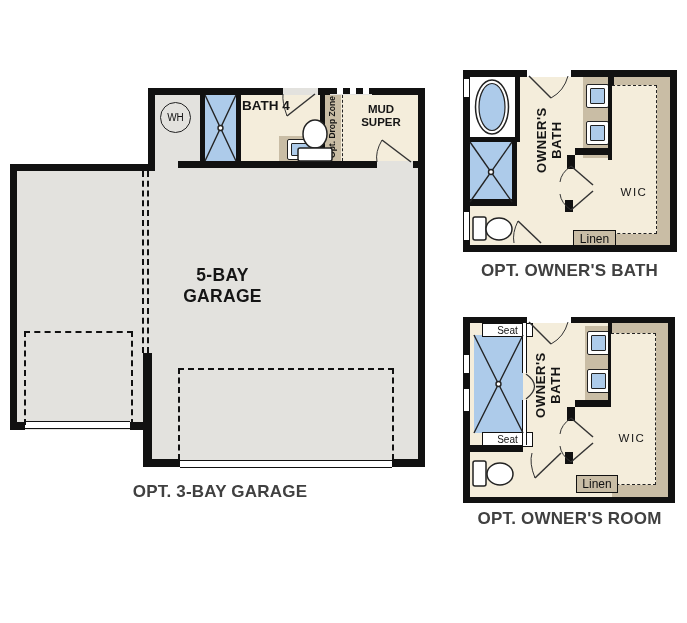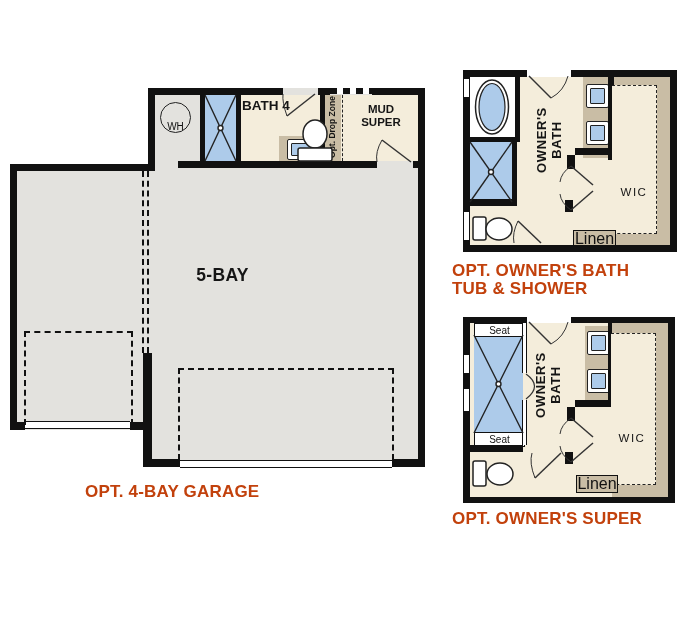--- a/index.html
+++ b/index.html
@@ -11,25 +11,25 @@
   .floor-room{position:absolute;background:var(--room-floor,#f4eddb);}
   .tan{position:absolute;background:var(--cabinet-tan,#c9bda5);}
   .blue{position:absolute;background:var(--fixture-blue,#adcbea);}
   .whitebox{position:absolute;background:#fff;}
   .doorline{position:absolute;background:#fff;border-top:1.5px solid var(--wall,#111);border-bottom:1.5px solid var(--wall,#111);}
   .dashV{position:absolute;width:0;border-left:2px dashed var(--wall,#111);}
   .bayrect{position:absolute;border-top:2px dashed var(--wall,#111);border-left:2px dashed var(--wall,#111);border-right:2px dashed var(--wall,#111);}
   .windowgap{position:absolute;background:#fff;border-left:1px solid var(--wall,#111);border-right:1px solid var(--wall,#111);}
   .lbl{position:absolute;font-weight:bold;color:#151515;text-align:center;}
   .lbl-n{position:absolute;font-weight:normal;color:#151515;text-align:center;}
-  .caption{position:absolute;font-weight:bold;color:#c2410c;font-size:17px;line-height:18px;letter-spacing:0.2px;}
+  .caption{position:absolute;font-weight:bold;color:#404040;text-align:center;font-size:17px;line-height:18px;letter-spacing:0.2px;}
   .sink{position:absolute;background:#fff;border:1.5px solid #222;border-radius:2px;}
   .sink>div{position:absolute;left:3px;right:3px;top:3px;bottom:3px;background:var(--fixture-blue,#adcbea);border:1px solid #222;border-radius:1px;}
-  .seat{position:absolute;background:#fff;border:1.5px solid #111;display:flex;align-items:center;justify-content:center;font-size:10px;color:#111;}
-  .linen{position:absolute;background:var(--cabinet-tan,#c9bda5);border:1.5px solid #111;display:flex;align-items:center;justify-content:center;font-size:16px;color:#111;}
+  .seat{position:absolute;background:#fff;border:1.5px solid #111;display:flex;align-items:center;justify-content:center;font-size:10px;color:#111;margin-left:8px;}
+  .linen{position:absolute;background:var(--cabinet-tan,#c9bda5);border:1.5px solid #111;display:flex;align-items:center;justify-content:center;font-size:12px;color:#111;}
   .wic-inner{position:absolute;background:var(--room-floor,#f4eddb);border-top:1.5px dashed #222;border-right:1.5px dashed #222;border-bottom:1.5px dashed #222;}
   .wh{position:absolute;border:1.5px solid #222;border-radius:50%;background:var(--garage-floor,#e3e2de);display:flex;align-items:center;justify-content:center;font-size:10px;color:#111;}
   .vtext{position:absolute;transform:rotate(-90deg);white-space:nowrap;text-align:center;}
   svg.overlay{position:absolute;left:0;top:0;pointer-events:none;}
   .dashwall{position:absolute;background:repeating-linear-gradient(90deg,var(--wall,#111) 0 7px,#fff 7px 13px);}
 </style>
 </head>
 <body>
 
 <div id="stage">
@@ -69,34 +69,35 @@
     <div class="wall" style="left:418px;top:88px;width:7px;height:379px;"></div>
     <div class="wall" style="left:178px;top:161px;width:199px;height:7px;"></div>
     <div class="wall" style="left:413px;top:161px;width:12px;height:7px;"></div>
     <div class="wall" style="left:320px;top:95px;width:5px;height:66px;"></div>
 
     <div class="dashV" style="left:142px;top:171px;height:182px;"></div>
     <div class="dashV" style="left:147px;top:171px;height:182px;"></div>
     <div class="bayrect" style="left:24px;top:331px;width:105px;height:92px;"></div>
     <div class="bayrect" style="left:178px;top:368px;width:212px;height:90px;"></div>
 
-    <div class="wh" style="left:160px;top:102px;width:29px;height:29px;align-items:flex-end;">
+    <div class="wh" style="left:160px;top:102px;width:29px;height:29px;">
       <span>WH</span>
     </div>
 
     <div class="lbl" style="left:238px;top:98px;width:56px;font-size:13.5px;">BATH 4</div>
     <div class="lbl" style="left:345px;top:103px;width:72px;font-size:11.5px;line-height:13px;">
       <div>MUD</div>
       <div>SUPER</div>
     </div>
     <div class="lbl vtext" style="left:297px;top:122px;width:70px;font-size:8.5px;">Opt. Drop Zone</div>
     <div class="lbl" style="left:150px;top:265px;width:145px;font-size:17.5px;line-height:21px;letter-spacing:0.3px;">
       <div>5-BAY</div>
-    </div>
-    <div class="caption" style="left:85px;top:483px;width:270px;">OPT. 4-BAY GARAGE</div>
+      <div>GARAGE</div>
+    </div>
+    <div class="caption" style="left:85px;top:483px;width:270px;">OPT. 3-BAY GARAGE</div>
   </div>
 
   <div>
     <div class="floor-room" style="left:470px;top:77px;width:200px;height:168px;"></div>
 
     <div class="whitebox" style="left:470px;top:77px;width:45px;height:60px;"></div>
     <div class="wall" style="left:515px;top:77px;width:5px;height:65px;"></div>
     <div class="wall" style="left:463px;top:137px;width:57px;height:5px;"></div>
 
     <div class="blue" style="left:470px;top:142px;width:42px;height:57px;"></div>
@@ -129,21 +130,20 @@
     <div class="wall" style="left:670px;top:70px;width:7px;height:182px;"></div>
     <div class="wall" style="left:463px;top:245px;width:214px;height:7px;"></div>
 
     <div class="lbl vtext" style="left:504px;top:125px;width:90px;height:30px;font-size:13px;line-height:15px;letter-spacing:0.6px;">
       <div>OWNER'S</div>
       <div>BATH</div>
     </div>
     <div class="lbl-n" style="left:618px;top:186px;width:32px;font-size:11.5px;letter-spacing:1.5px;">WIC</div>
     <div class="caption" style="left:452px;top:262px;width:235px;">
       <div>OPT. OWNER'S BATH</div>
-      <div>TUB &amp; SHOWER</div>
     </div>
   </div>
 
   <div>
     <div class="floor-room" style="left:470px;top:323px;width:198px;height:174px;"></div>
 
     <div class="blue" style="left:474px;top:335px;width:49px;height:98px;"></div>
     <div class="seat" style="left:474px;top:323px;width:49px;height:12px;">
       <span>Seat</span>
     </div>
@@ -179,21 +179,21 @@
     <div class="windowgap" style="left:463px;top:389px;width:5px;height:22px;"></div>
     <div class="wall" style="left:668px;top:317px;width:7px;height:186px;"></div>
     <div class="wall" style="left:463px;top:497px;width:212px;height:6px;"></div>
 
     <div class="lbl vtext" style="left:503px;top:370px;width:90px;height:30px;font-size:13px;line-height:15px;letter-spacing:0.6px;">
       <div>OWNER'S</div>
       <div>BATH</div>
     </div>
     <div class="lbl-n" style="left:616px;top:432px;width:32px;font-size:11.5px;letter-spacing:1.5px;">WIC</div>
     <div class="caption" style="left:452px;top:510px;width:235px;">
-      <div>OPT. OWNER'S SUPER</div>
+      <div>OPT. OWNER'S ROOM</div>
     </div>
   </div>
 
   <svg class="overlay" width="687" height="623" viewBox="0 0 687 623">
 
     <g stroke="#222" stroke-width="1.4" fill="none">
       <line x1="205" y1="95" x2="236" y2="161"></line>
         <line x1="236" y1="95" x2="205" y2="161"></line>
       <circle cx="220.5" cy="128" r="2.5" fill="#fff"></circle>
     </g>

